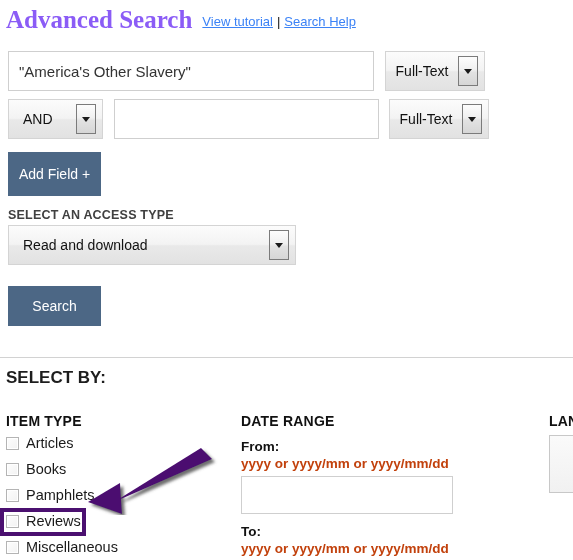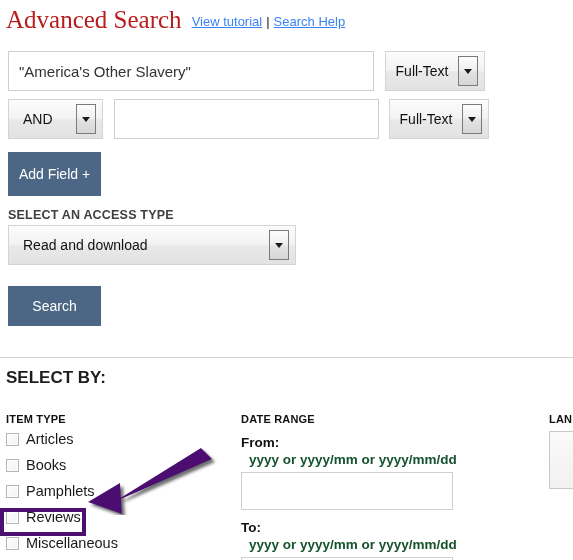--- a/index.html
+++ b/index.html
@@ -23,22 +23,22 @@
     left: 6px;
     top: 6px;
     width: 560px;
     height: 32px;
     display: flex;
     align-items: baseline;
   }
   #page-title {
     font-family: "Liberation Serif", serif;
     font-size: 25px;
-    font-weight: normal;
-    color: #b91c1c;
+    font-weight: bold;
+    color: #8b5cf6;
     letter-spacing: 0px;
     line-height: 28px;
     white-space: nowrap;
   }
   .header-links {
     margin-left: 10px;
     font-size: 13px;
     white-space: nowrap;
     position: relative;
     top: -2px;
@@ -174,21 +174,21 @@
     position: absolute;
     left: 6px; top: 368px;
     font-size: 17px;
     font-weight: bold;
     color: #1d1d1d;
     letter-spacing: 0px;
   }
 
   
   .facet-heading {
-    font-size: 11px;
+    font-size: 14px;
     font-weight: bold;
     letter-spacing: 0.2px;
     color: #111111;
     white-space: nowrap;
   }
   #item-type-col {
     position: absolute;
     left: 6px; top: 413px;
     width: 220px;
   }
@@ -239,24 +239,23 @@
   .date-sublabel {
     font-size: 13.5px;
     font-weight: bold;
     color: #111111;
     margin-top: 10px;
     white-space: nowrap;
   }
   .date-format {
     font-size: 13.5px;
     font-weight: bold;
-    color: #14532d;
+    color: #c2410c;
     margin-top: 2px;
     white-space: nowrap;
-    margin-left: 8px;
   }
   .date-input {
     box-sizing: border-box;
     width: 212px;
     height: 38px;
     border: 1px solid #cfcfcf;
     background: #ffffff;
     margin-top: 5px;
     font-family: "Liberation Sans", sans-serif;
     font-size: 14px;

